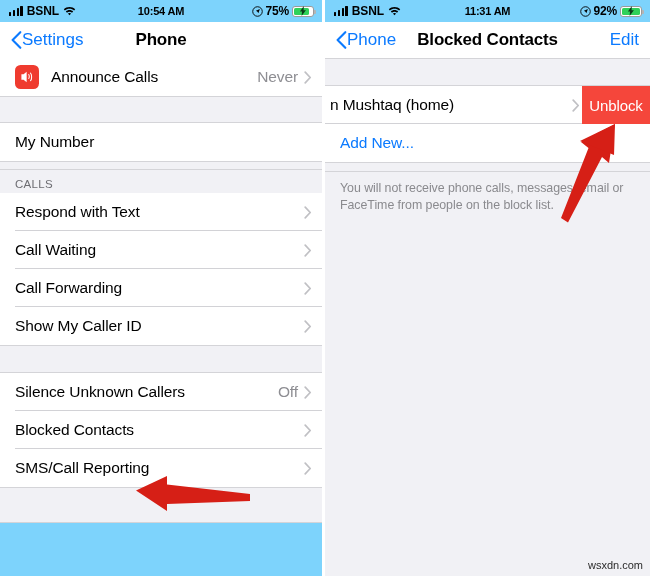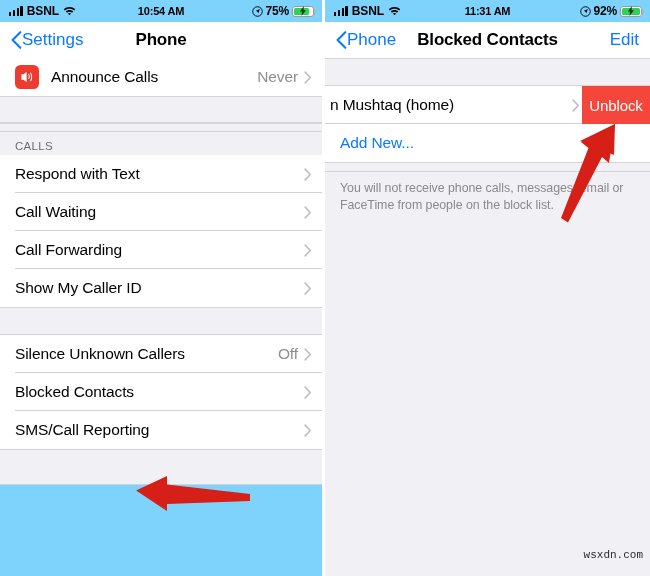--- a/index.html
+++ b/index.html
@@ -279,24 +279,24 @@
   
   .arrow-svg {
     position: absolute;
     pointer-events: none;
     z-index: 30;
   }
 
   .watermark {
     position: absolute;
     right: 7px;
-    bottom: 15px;
+    bottom: 5px;
     font-size: 11px;
     color: #2b2b2b;
-    font-family: Liberation Mono, monospace;
+    font-family: Liberation Sans, sans-serif;
     z-index: 35;
   }
 </style>
 </head>
 <body>
 
 <div id="screen">
 
   <div class="panel" id="panel-left">
 
@@ -363,20 +363,25 @@
         <span class="chev">
           <svg width="8" height="13" viewBox="0 0 8 13">
               <path d="M1.2 1.2L6.2 6.5l-5 5.3" fill="none" stroke="#c0c0c4" stroke-width="1.7" stroke-linecap="round" stroke-linejoin="round"></path>
             </svg>
         </span>
       </div>
     </div>
 
     <div class="gap" style="height:27px;"></div>
 
+    <div class="group">
+      <div class="row no-sep" style="height:38px;">
+        <span class="row-label">My Number</span>
+      </div>
+    </div>
 
     <div class="gap" style="height:9px;"></div>
 
     <div class="section-header">CALLS</div>
 
     <div class="group">
       <div class="row">
         <span class="row-label">Respond with Text</span>
         <span class="chev">
           <svg width="8" height="13" viewBox="0 0 8 13">

